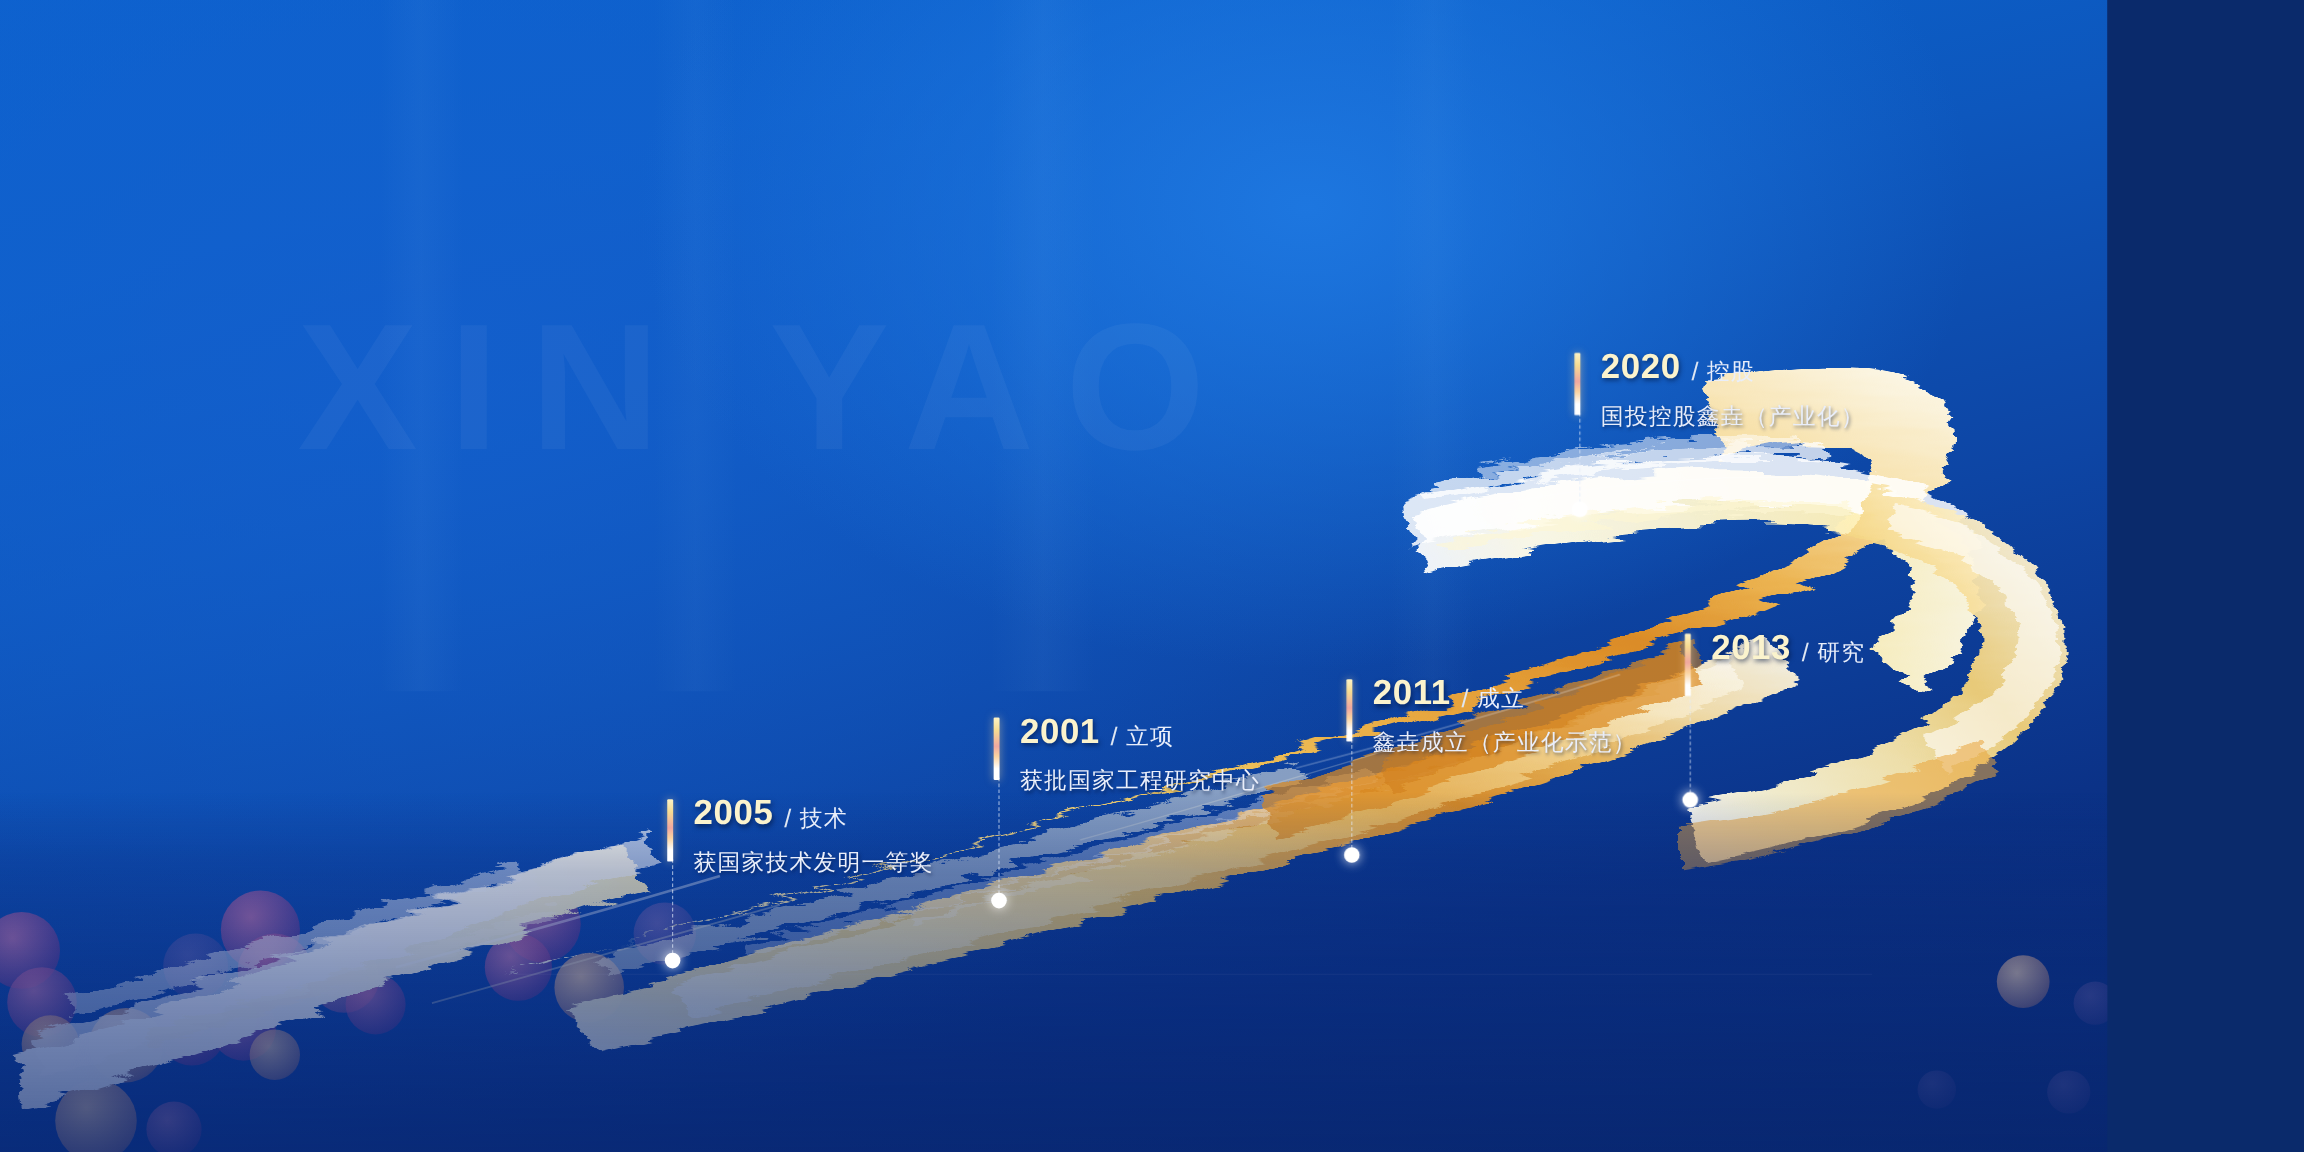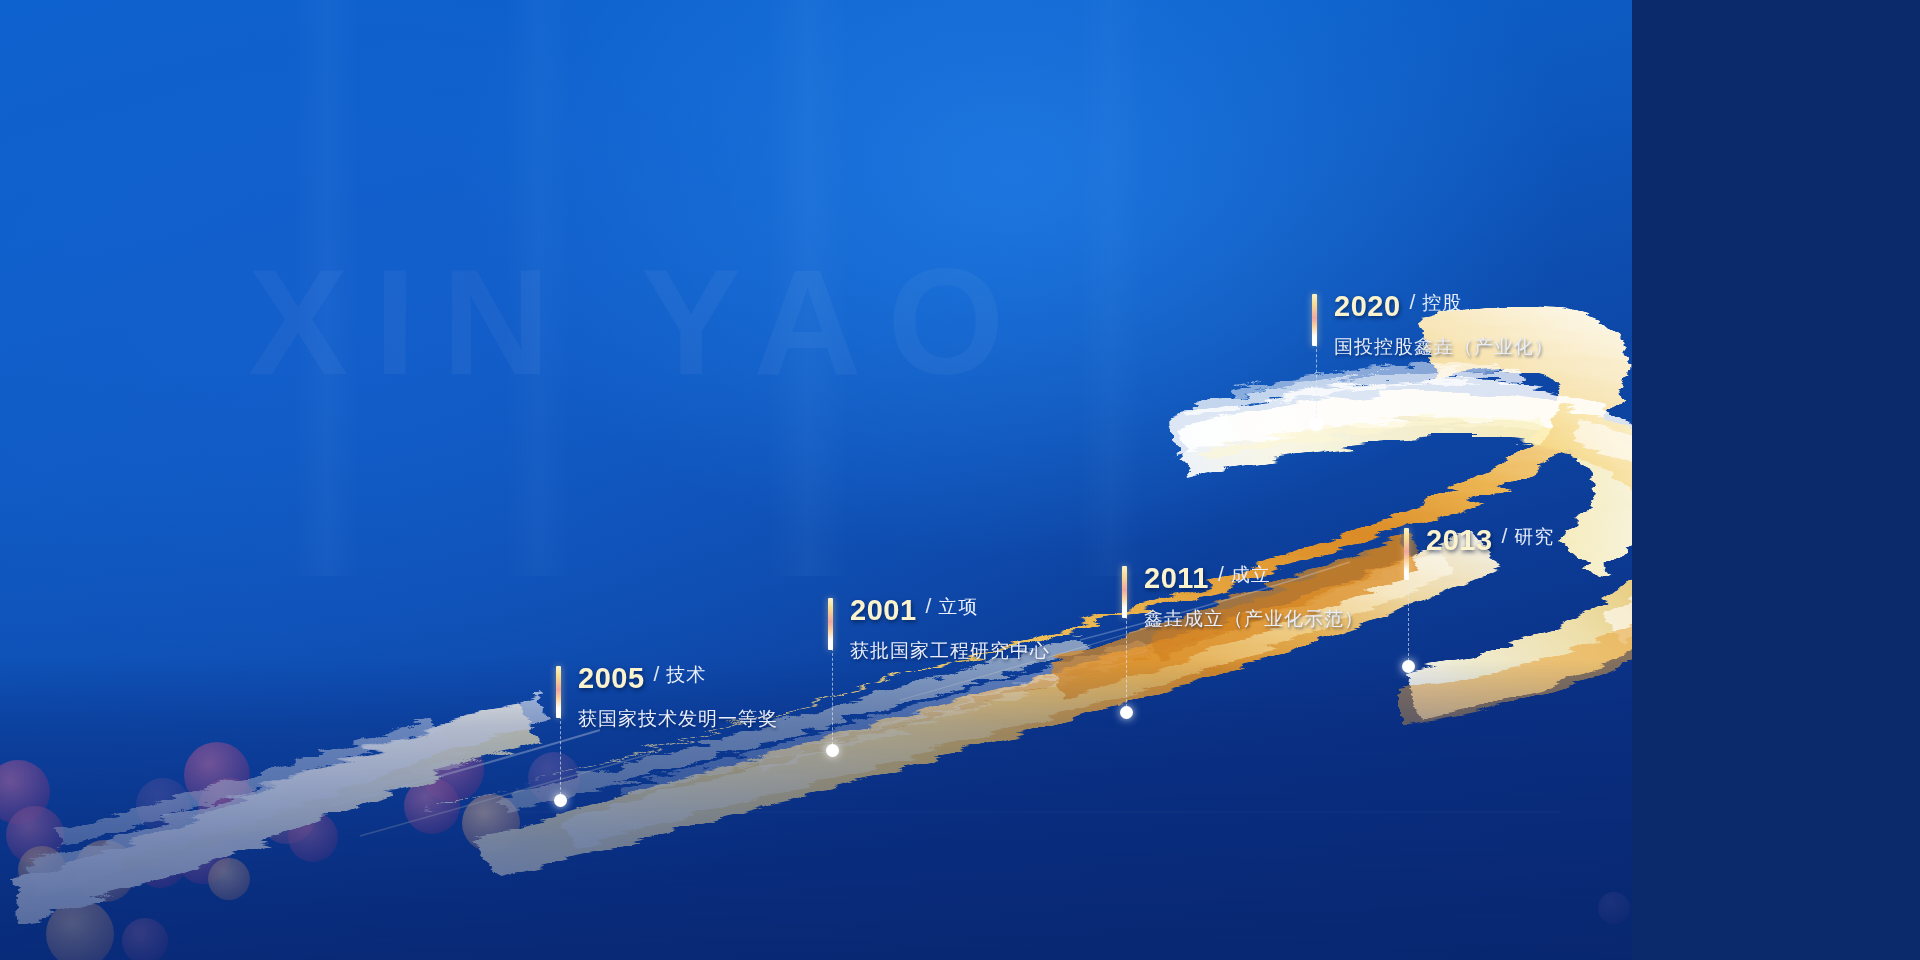--- a/index.html
+++ b/index.html
@@ -2,21 +2,21 @@
 <html><head>
 <meta charset="utf-8">
 <style>
   html, body {
     margin: 0;
     padding: 0;
     background: #0a2a6b;
   }
   .stage {
     position: relative;
-    width: 1632px;
+    width: 1756px;
     height: 960px;
     overflow: hidden;
     font-family: "Liberation Sans", "DejaVu Sans", sans-serif;
     background:
       radial-gradient(ellipse 900px 620px at 62% 18%, rgba(30,120,225,0.95) 0%, rgba(22,95,200,0.0) 62%),
       radial-gradient(ellipse 1400px 900px at 20% 30%, rgba(20,95,205,0.85) 0%, rgba(12,60,160,0.0) 70%),
       linear-gradient(166deg, #0a63cf 0%, #0b62cc 18%, #0d57bd 36%, #0d45a4 58%, #0b3287 78%, #0a2a70 100%);
   }
 
   
@@ -106,21 +106,21 @@
   .tl-bar {
     position: absolute;
     left: 0; top: 0;
     width: 5px;
     height: 52px;
     border-radius: 1px;
     background: linear-gradient(180deg, #fdf3c6 0%, #f7dc92 20%, #f0a8a0 46%, #fbd3a0 62%, #ffffff 82%, #ffffff 100%);
     box-shadow: 0 0 7px rgba(255,226,160,0.5);
   }
   .tl-text { position: absolute; left: 22px; top: -4px; white-space: nowrap; }
-  .tl-yearrow { display: flex; align-items: flex-start; }
+  .tl-yearrow { display: flex; align-items: flex-end; }
   .tl-year {
     font-size: 29px;
     font-weight: 700;
     color: #fbf3cd;
     letter-spacing: 0.5px;
     text-shadow: 1px 2px 4px rgba(2,20,60,0.65);
     font-family: "Liberation Sans", sans-serif;
   }
   .tl-sep {
     font-size: 21px;

